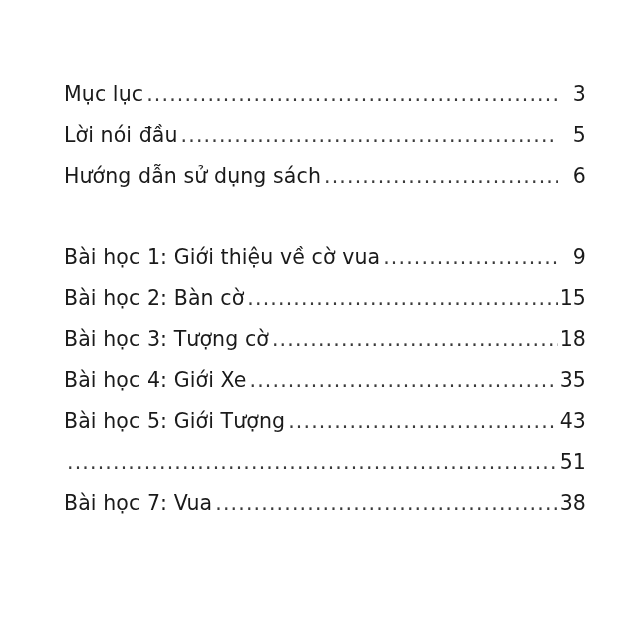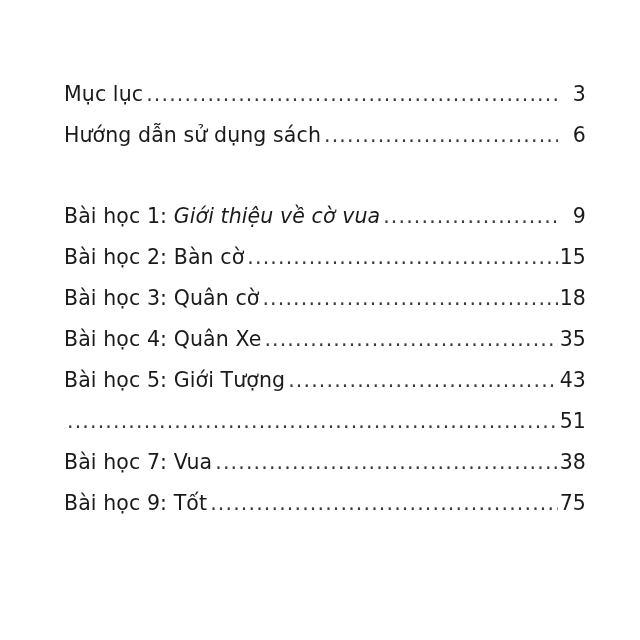--- a/index.html
+++ b/index.html
@@ -61,21 +61,20 @@
 
   .row-title .lesson-label {
     font-style: normal;
   }
 
   .row-title .lesson-topic {
     font-style: normal;
   }
 
   .toc-row.is-italic .lesson-topic {
-    font-style: italic;
   }
 
   .leader {
     flex: 1 1 auto;
     overflow: hidden;
     min-width: 8px;
     margin: 0 2px 0 3px;
     position: relative;
     height: 1em;
   }
@@ -108,60 +107,60 @@
 
 <div class="page">
   <div class="toc" id="toc-root">
       <div class="toc-group">
         <div class="toc-row">
           <span class="row-title"><span class="lesson-label">Mục lục</span><span class="lesson-topic"></span></span>
           <span class="leader"></span>
           <span class="row-page">3</span>
         </div>
         <div class="toc-row">
+          <span class="row-title"><span class="lesson-label">Lời nói đầu</span><span class="lesson-topic"></span></span>
+          <span class="leader"></span>
+          <span class="row-page">5</span>
+        </div>
+        <div class="toc-row">
           <span class="row-title"><span class="lesson-label">Hướng dẫn sử dụng sách</span><span class="lesson-topic"></span></span>
           <span class="leader"></span>
           <span class="row-page">6</span>
         </div>
       </div>
       <div class="toc-group group-lessons">
         <div class="toc-row is-italic">
           <span class="row-title"><span class="lesson-label">Bài học 1: </span><span class="lesson-topic">Giới thiệu về cờ vua</span></span>
           <span class="leader"></span>
           <span class="row-page">9</span>
         </div>
         <div class="toc-row">
           <span class="row-title"><span class="lesson-label">Bài học 2: </span><span class="lesson-topic">Bàn cờ</span></span>
           <span class="leader"></span>
           <span class="row-page">15</span>
         </div>
         <div class="toc-row">
-          <span class="row-title"><span class="lesson-label">Bài học 3: </span><span class="lesson-topic">Quân cờ</span></span>
+          <span class="row-title"><span class="lesson-label">Bài học 3: </span><span class="lesson-topic">Tượng cờ</span></span>
           <span class="leader"></span>
           <span class="row-page">18</span>
         </div>
         <div class="toc-row">
-          <span class="row-title"><span class="lesson-label">Bài học 4: </span><span class="lesson-topic">Quân Xe</span></span>
+          <span class="row-title"><span class="lesson-label">Bài học 4: </span><span class="lesson-topic">Giới Xe</span></span>
           <span class="leader"></span>
           <span class="row-page">35</span>
         </div>
         <div class="toc-row">
           <span class="row-title"><span class="lesson-label">Bài học 5: </span><span class="lesson-topic">Giới Tượng</span></span>
           <span class="leader"></span>
           <span class="row-page">43</span>
         </div>
         <div class="toc-row">
           <span class="leader"></span>
           <span class="row-page">51</span>
         </div>
         <div class="toc-row">
           <span class="row-title"><span class="lesson-label">Bài học 7: </span><span class="lesson-topic">Vua</span></span>
           <span class="leader"></span>
           <span class="row-page">38</span>
         </div>
-        <div class="toc-row">
-          <span class="row-title"><span class="lesson-label">Bài học 9: </span><span class="lesson-topic">Tốt</span></span>
-          <span class="leader"></span>
-          <span class="row-page">75</span>
-        </div>
       </div>
     </div>
 </div>
 
 </body></html>

